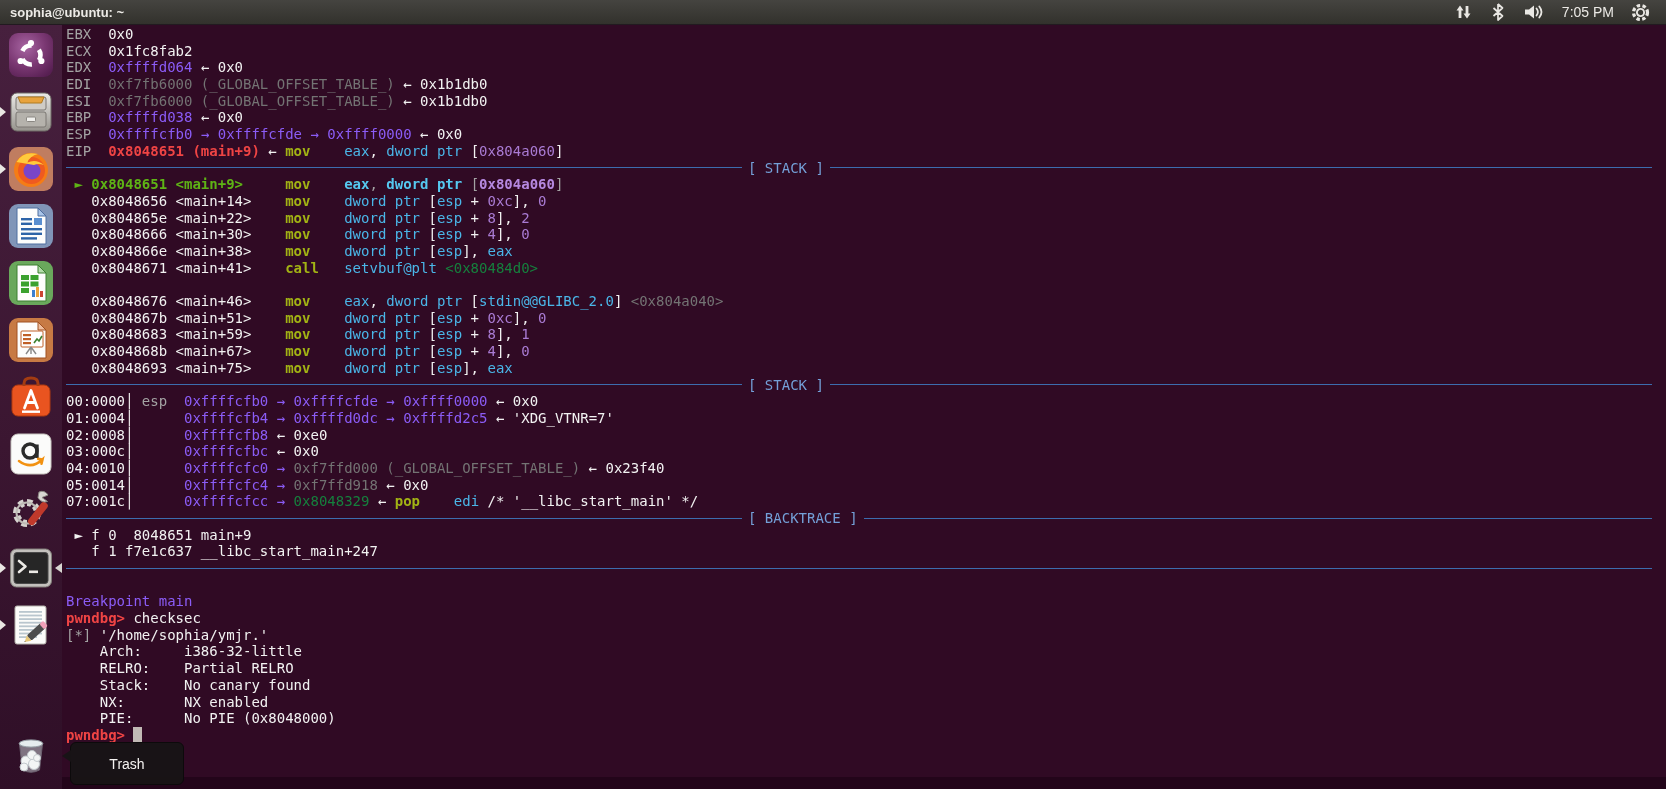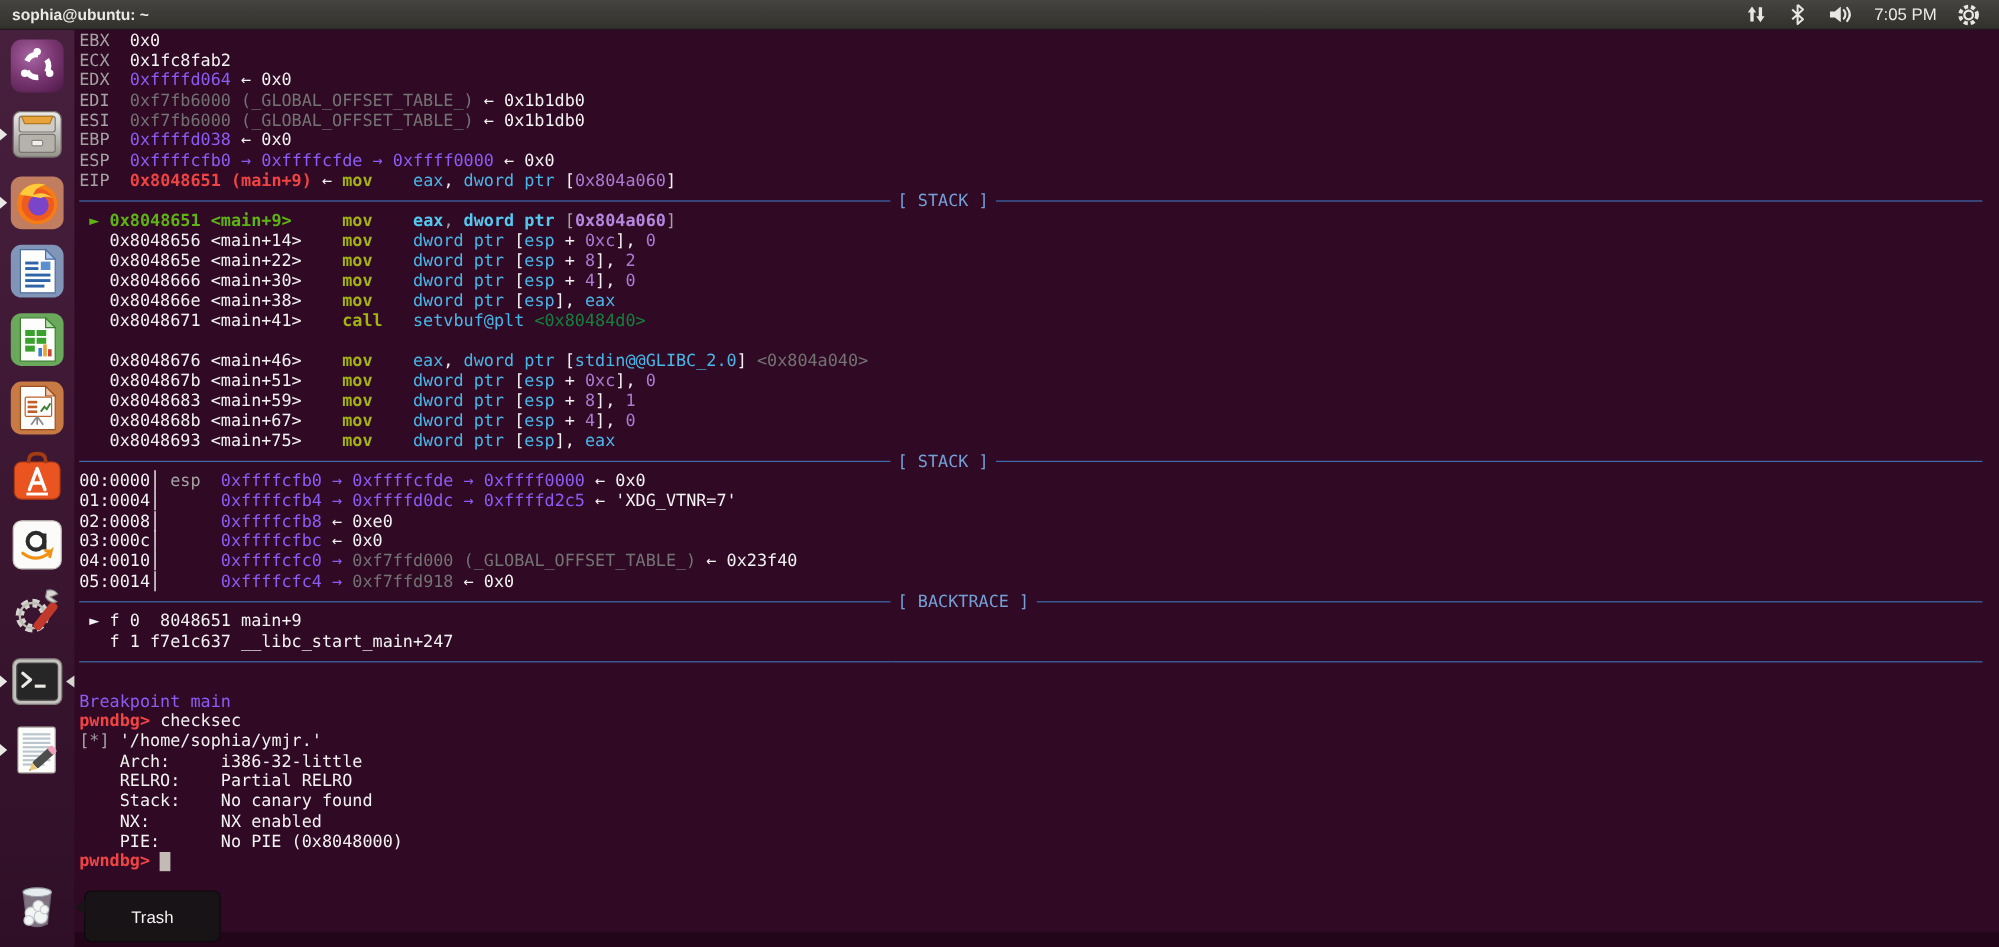--- a/index.html
+++ b/index.html
@@ -284,20 +284,21 @@
       <div class="l1"></div>
       <span class="lab">[ STACK ]</span>
       <div class="l2"></div>
     </div>
     <div class="tline"><span class="s-w">00:0000│ </span><span class="s-b">esp</span><span class="s-w">  </span><span class="s-y">0xffffcfb0</span><span class="s-y"> → </span><span class="s-y">0xffffcfde</span><span class="s-y"> → </span><span class="s-y">0xffff0000</span><span class="s-w"> ← 0x0</span></div>
     <div class="tline"><span class="s-w">01:0004│      </span><span class="s-y">0xffffcfb4</span><span class="s-y"> → </span><span class="s-y">0xffffd0dc</span><span class="s-y"> → </span><span class="s-y">0xffffd2c5</span><span class="s-w"> ← 'XDG_VTNR=7'</span></div>
     <div class="tline"><span class="s-w">02:0008│      </span><span class="s-y">0xffffcfb8</span><span class="s-w"> ← 0xe0</span></div>
     <div class="tline"><span class="s-w">03:000c│      </span><span class="s-y">0xffffcfbc</span><span class="s-w"> ← 0x0</span></div>
     <div class="tline"><span class="s-w">04:0010│      </span><span class="s-y">0xffffcfc0</span><span class="s-y"> → </span><span class="s-g">0xf7ffd000 (_GLOBAL_OFFSET_TABLE_)</span><span class="s-w"> ← 0x23f40</span></div>
     <div class="tline"><span class="s-w">05:0014│      </span><span class="s-y">0xffffcfc4</span><span class="s-y"> → </span><span class="s-g">0xf7ffd918</span><span class="s-w"> ← 0x0</span></div>
+    <div class="tline"><span class="s-w">07:001c│      </span><span class="s-y">0xffffcfcc</span><span class="s-y"> → </span><span class="s-R">0x8048329</span><span class="s-w"> ← </span><span class="s-o">pop</span><span class="s-w">    </span><span class="s-c">edi</span><span class="s-w"> /* '__libc_start_main' */</span></div>
     <div class="sep">
       <div class="l1"></div>
       <span class="lab">[ BACKTRACE ]</span>
       <div class="l2"></div>
     </div>
     <div class="tline"><span class="s-w"> ► f 0  8048651 main+9</span></div>
     <div class="tline"><span class="s-w">   f 1 f7e1c637 __libc_start_main+247</span></div>
     <div class="sep">
       <div class="l1"></div>
       <div class="l2"></div>

